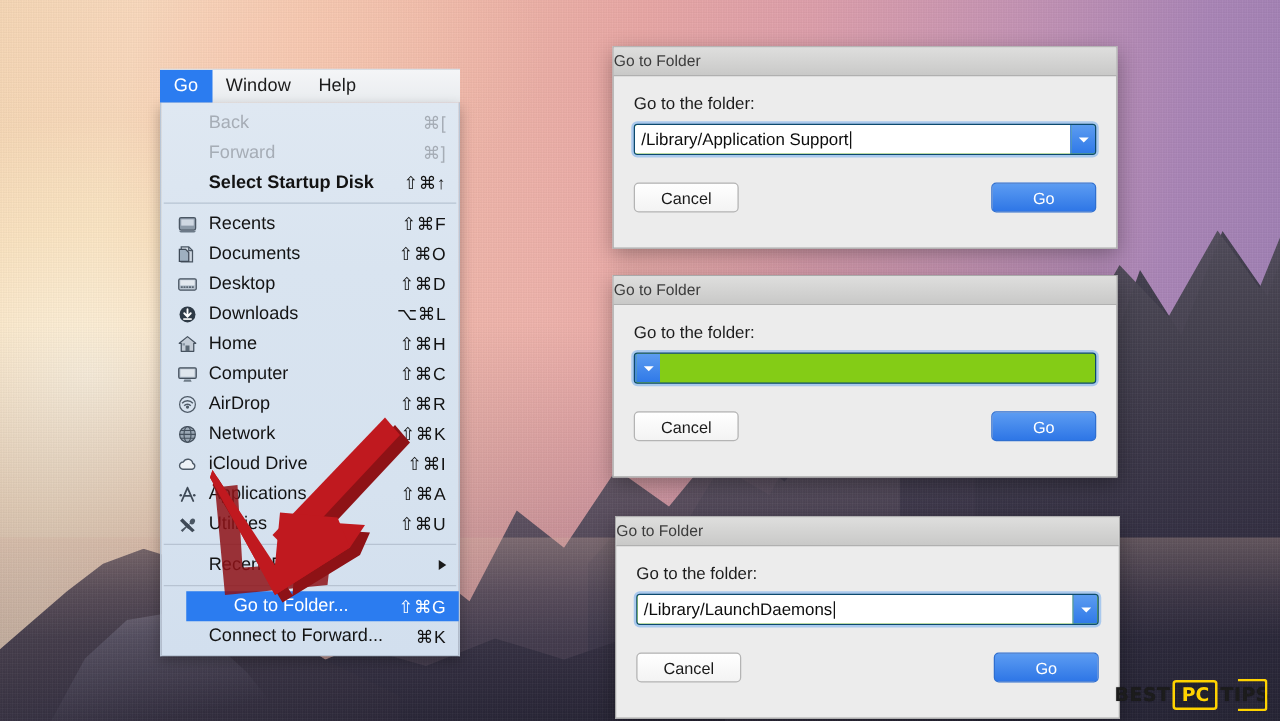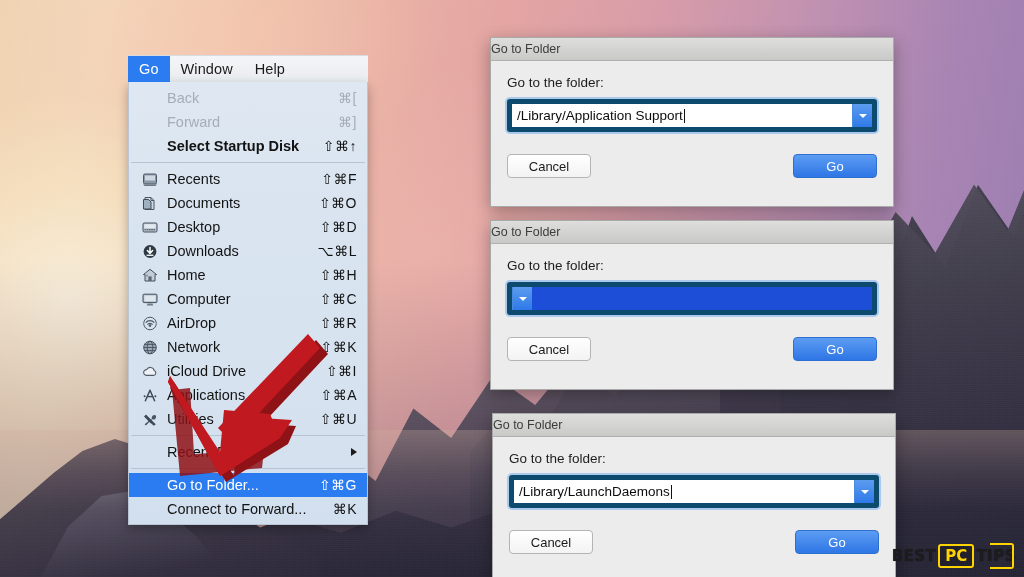--- a/index.html
+++ b/index.html
@@ -134,21 +134,21 @@
   .mrow {
     position: relative;
     display: flex; align-items: center;
     height: 24px;
     padding: 0 10px 0 11px;
     font-size: 14.5px;
     color: #131313;
     white-space: nowrap;
   }
   .mrow.disabled { color: #a6adb6; }
-  .mrow.selected { background: #2b7cf0; color: #ffffff; }
+  .mrow.selected { background: #2b7cf0; color: #ffffff; margin-left: 20px; }
   .mrow .mlabel { flex: 0 0 auto; }
   .mrow .mspacer { flex: 1 1 auto; min-width: 14px; }
   .mrow .mkey {
     flex: 0 0 auto;
     font-size: 14px;
     letter-spacing: 0.5px;
     color: inherit;
     text-align: right;
   }
   .mrow.bold .mlabel { font-weight: 700; }
@@ -199,24 +199,24 @@
   .dlg-body { padding: 14px 16px 28px 16px; }
   .dlg-prompt {
     font-size: 13.5px;
     color: #1d1d1d;
     margin-bottom: 9px;
   }
   .combo {
     position: relative;
     display: flex;
     height: 23px;
-    border: 5px solid #0c4a6e;
+    border: 1px solid #0c4a6e;
     border-radius: 3px;
     box-shadow: 0 0 0 2px rgba(90,160,240,0.45);
-    background: #1d4ed8;
+    background: #84cc16;
     overflow: hidden;
   }
   .combo-input {
     flex: 1 1 auto;
     display: flex; align-items: center;
     padding: 0 5px;
     font-size: 13.5px;
     color: #0d0d0d;
     background: #ffffff;
     white-space: nowrap;

